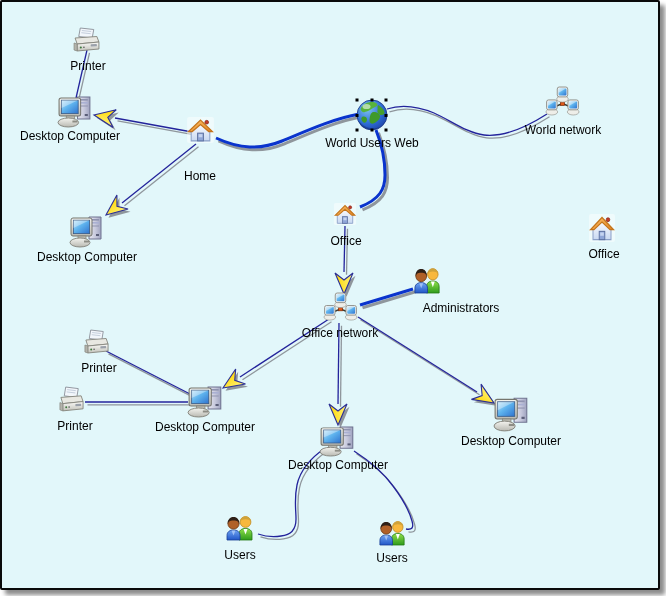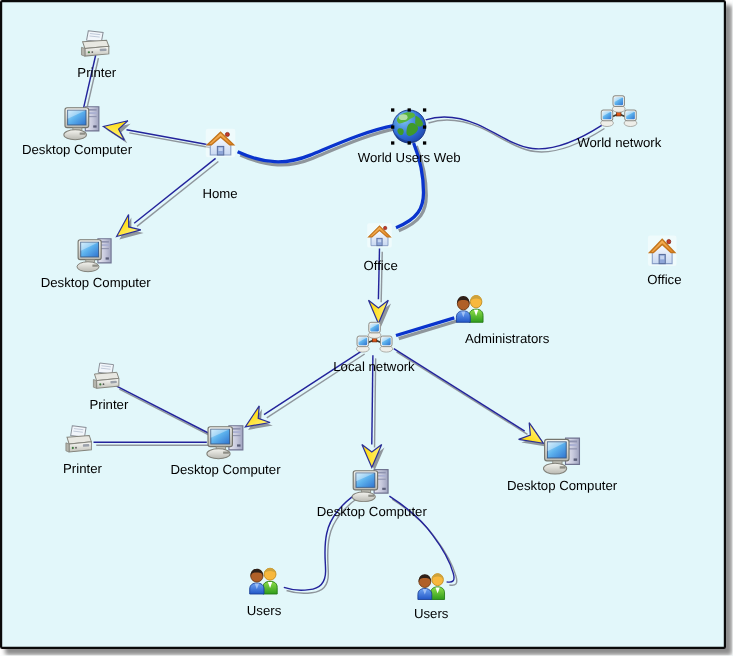--- a/index.html
+++ b/index.html
@@ -387,21 +387,21 @@
   <div id="labels-layer">
       <div class="node-label" style="left: 86px; top: 58px;">Printer</div>
       <div class="node-label" style="left: 68px; top: 128px;">Desktop Computer</div>
       <div class="node-label" style="left: 198px; top: 150px; margin-top: 18px;">Home</div>
       <div class="node-label" style="left: 370px; top: 135px;">World Users Web</div>
       <div class="node-label" style="left: 561px; top: 122px;">World network</div>
       <div class="node-label" style="left: 85px; top: 249px;">Desktop Computer</div>
       <div class="node-label" style="left: 344px; top: 233px;">Office</div>
       <div class="node-label" style="left: 602px; top: 246px;">Office</div>
       <div class="node-label" style="left: 425px; top: 300px; margin-left: 34px;">Administrators</div>
-      <div class="node-label" style="left: 338px; top: 325px;">Local network</div>
+      <div class="node-label" style="left: 338px; top: 325px;">Office network</div>
       <div class="node-label" style="left: 97px; top: 360px;">Printer</div>
       <div class="node-label" style="left: 73px; top: 418px;">Printer</div>
       <div class="node-label" style="left: 203px; top: 419px;">Desktop Computer</div>
       <div class="node-label" style="left: 509px; top: 433px;">Desktop Computer</div>
       <div class="node-label" style="left: 336px; top: 457px;">Desktop Computer</div>
       <div class="node-label" style="left: 238px; top: 547px;">Users</div>
       <div class="node-label" style="left: 390px; top: 550px;">Users</div>
     </div>
 </div>
 

